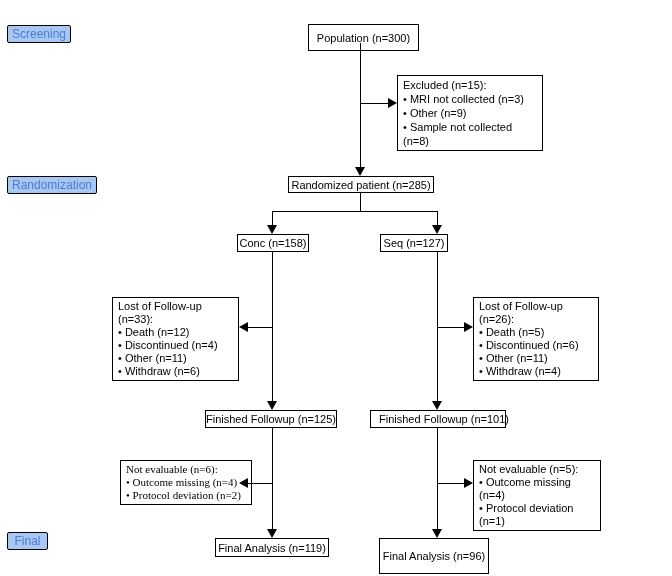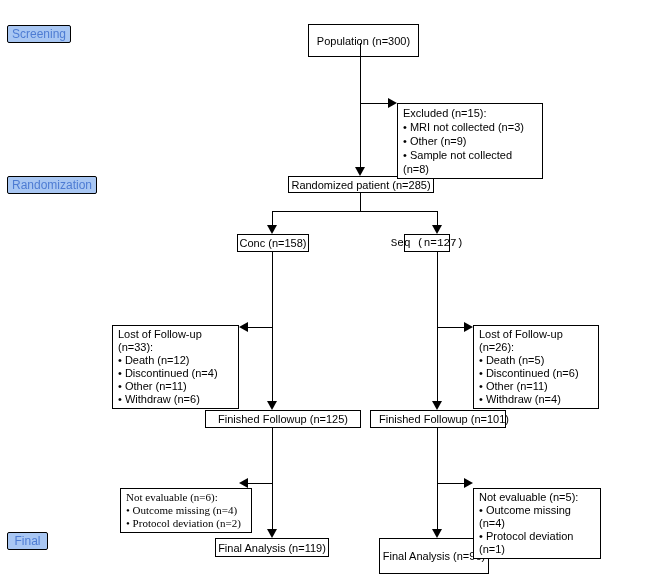--- a/index.html
+++ b/index.html
@@ -14,21 +14,21 @@
     font-size:12px;text-align:center;display:flex;align-items:center;justify-content:center;
     padding:0 4px;height:18px;white-space:nowrap;
   }
   .node{
     position:absolute;box-sizing:border-box;border:1px solid #000;background:#fff;
     display:flex;align-items:center;justify-content:center;text-align:center;
     white-space:nowrap;font-size:11px;
   }
   .side{
     position:absolute;box-sizing:border-box;border:1px solid #000;background:#fff;
-    text-align:left;padding:2px 5px;line-height:13px;font-size:11px;margin-top:28px;
+    text-align:left;padding:2px 5px;line-height:13px;font-size:11px;
   }
   .side--excluded{line-height:14px;}
   .side .title{display:block;}
   .side .item{display:block;}
   .side .item::before{content:"• ";}
   .vline{position:absolute;width:1px;background:#000;}
   .hline{position:absolute;height:1px;background:#000;}
   .arr-down{position:absolute;width:0;height:0;
     border-left:5px solid transparent;border-right:5px solid transparent;border-top:9px solid #000;}
   .arr-right{position:absolute;width:0;height:0;
@@ -38,29 +38,29 @@
 </style>
 </head>
 <body>
 
 <div id="canvas">
 
   <div class="stage-label" style="left:7px;top:25px;min-width:62px;">Screening</div>
   <div class="stage-label" style="left:7px;top:176px;min-width:87px;">Randomization</div>
   <div class="stage-label" style="left:7px;top:532px;min-width:41px;">Final</div>
 
-  <div class="node" style="left:308px;top:24px;width:111px;height:33px;">Population (n=300)</div>
+  <div class="node" style="left:308px;top:24px;width:111px;height:27px;">Population (n=300)</div>
 
   <div class="node" style="left:288px;top:176px;width:146px;height:17px;">Randomized patient (n=285)</div>
 
   <div class="node" style="left:237px;top:234px;width:72px;height:18px;">Conc (n=158)</div>
 
-  <div class="node" style="left:404px;top:234px;width:46px;height:18px;font-family:Liberation Mono, monospace;">Seq (n=127)</div>
+  <div class="node" style="left:380px;top:234px;width:68px;height:18px;">Seq (n=127)</div>
 
-  <div class="node" style="left:205px;top:410px;width:156px;height:18px;">Finished Followup (n=125)</div>
+  <div class="node" style="left:205px;top:410px;width:132px;height:18px;">Finished Followup (n=125)</div>
 
   <div class="node" style="left:370px;top:410px;width:136px;height:18px;padding-left:12px;">Finished Followup (n=101)</div>
 
   <div class="node" style="left:215px;top:538px;width:114px;height:19px;">Final Analysis (n=119)</div>
 
   <div class="node" style="left:379px;top:538px;width:110px;height:36px;">Final Analysis (n=96)</div>
 
   <div class="side side--excluded" style="left:397px;top:75px;width:146px;">
     <span class="title">Excluded (n=15):</span>
     <span class="item">MRI not collected (n=3)</span>

